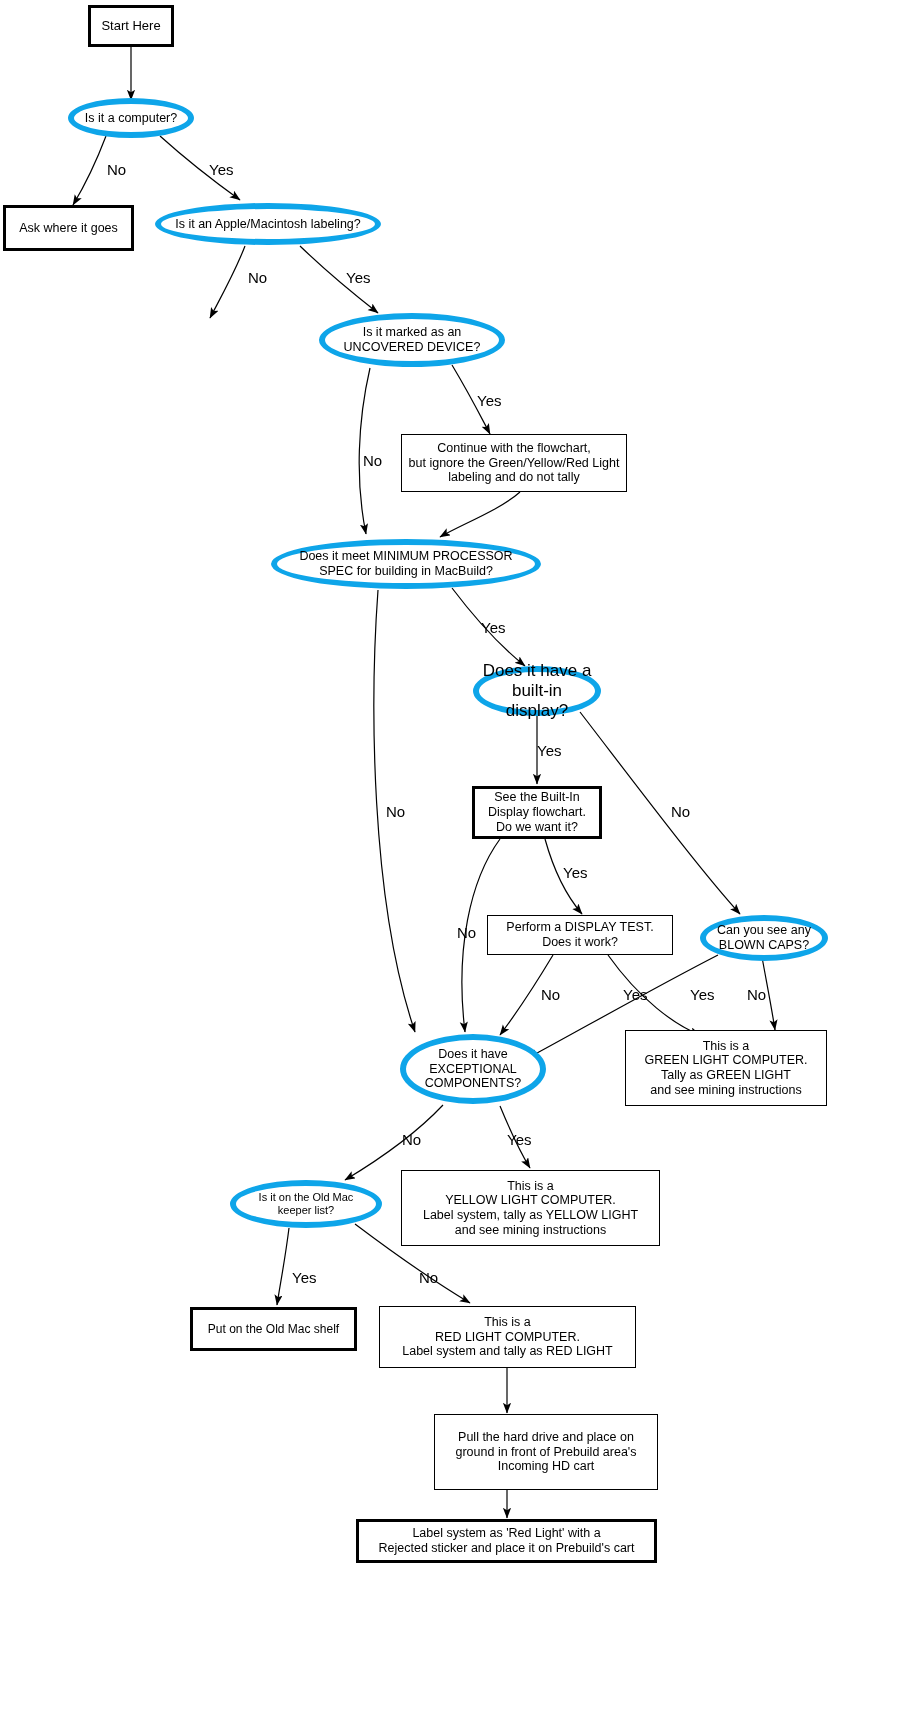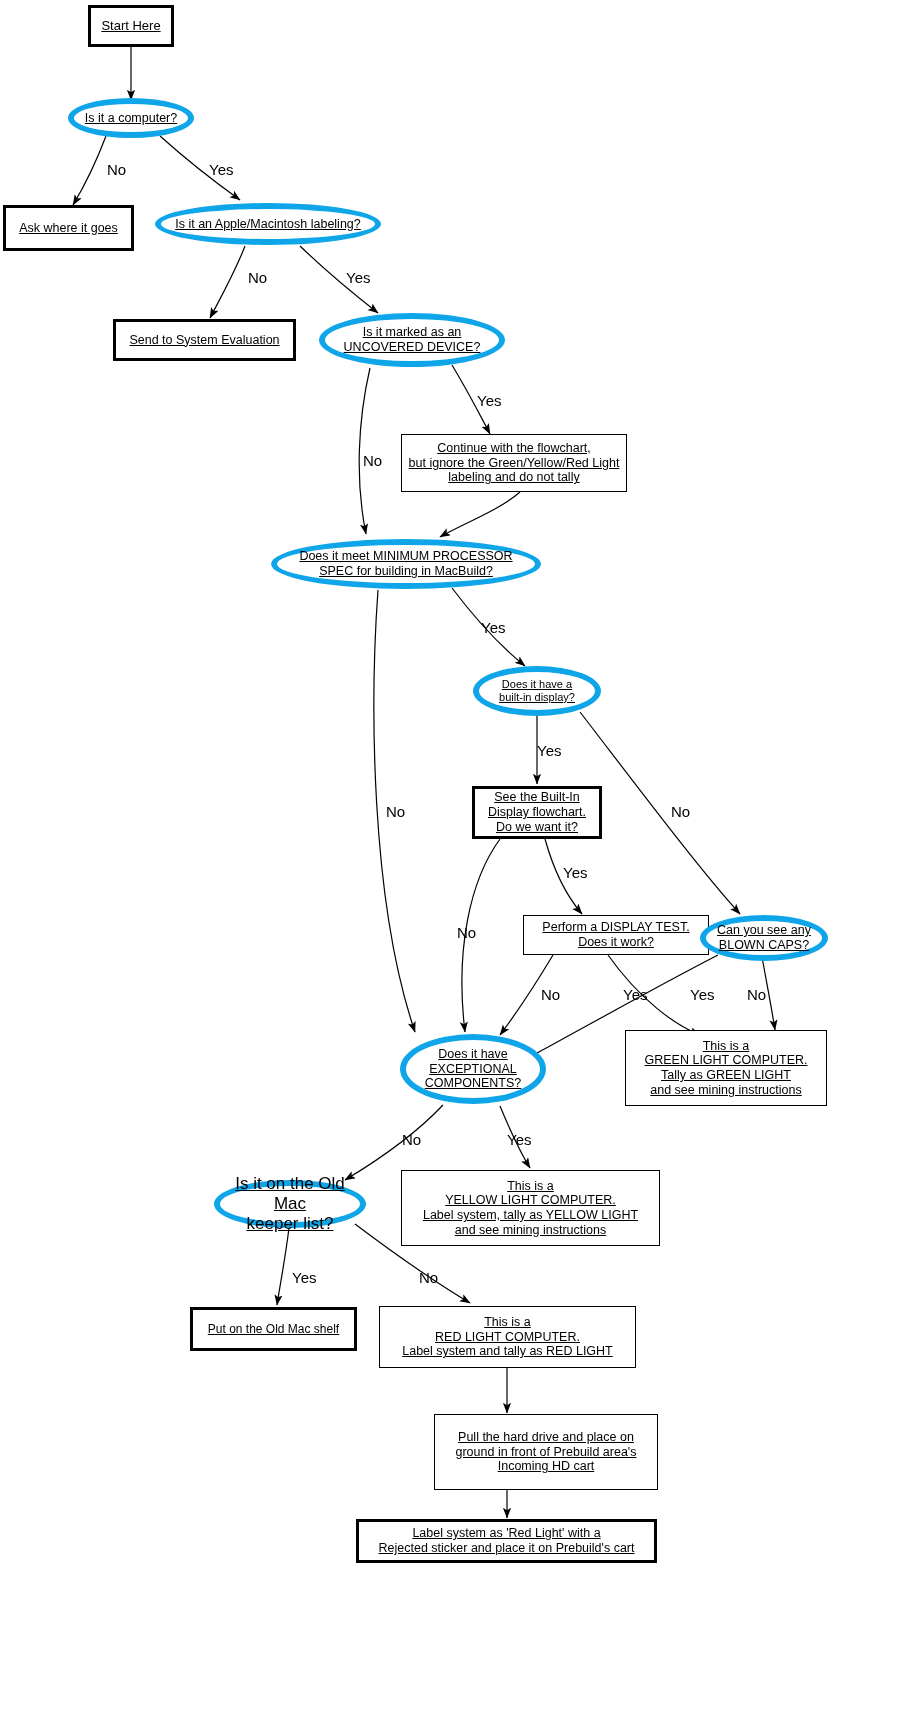--- a/index.html
+++ b/index.html
@@ -31,21 +31,20 @@
     position: absolute;
     box-sizing: border-box;
     display: flex;
     align-items: center;
     justify-content: center;
     text-align: center;
     background: #ffffff;
     color: #000000;
     line-height: 1.18;
     white-space: pre-line;
-    text-decoration: underline;
   }
   .node.box {
     border: 1px solid #000000;
   }
   .node.box.bold {
     border-width: 3px;
   }
   .node.ellipse {
     border: 6px solid #0ea5e9;
     border-radius: 50%;
@@ -122,55 +121,54 @@
   </svg>
 
   <div class="node box bold" style="left:88px; top:5px; width:86px; height:42px; font-size:13px;">Start Here</div>
 
   <div class="node ellipse" style="left:68px; top:98px; width:126px; height:40px; font-size:12.5px;">Is it a computer?</div>
 
   <div class="node box bold" style="left:3px; top:205px; width:131px; height:46px; font-size:12.5px;">Ask where it goes</div>
 
   <div class="node ellipse" style="left:155px; top:203px; width:226px; height:42px; font-size:12.5px;">Is it an Apple/Macintosh labeling?</div>
 
-  <div class="node box bold" style="left:113px; top:319px; width:183px; height:42px; font-size:12.5px;">Send to System Evaluation</div>
 
   <div class="node ellipse" style="left:319px; top:313px; width:186px; height:54px; font-size:12.5px;">Is it marked as an
 UNCOVERED DEVICE?</div>
 
   <div class="node box" style="left:401px; top:434px; width:226px; height:58px; font-size:12.5px;">Continue with the flowchart,
 but ignore the Green/Yellow/Red Light
 labeling and do not tally</div>
 
   <div class="node ellipse" style="left:271px; top:539px; width:270px; height:50px; font-size:12.5px;">Does it meet MINIMUM PROCESSOR
 SPEC for building in MacBuild?</div>
 
-  <div class="node ellipse" style="left:473px; top:666px; width:128px; height:50px; font-size:11px;">Does it have a
+  <div class="node ellipse" style="left:473px; top:666px; width:128px; height:50px; font-size:17px;">Does it have a
 built-in display?</div>
 
   <div class="node box bold" style="left:472px; top:786px; width:130px; height:53px; font-size:12.5px;">See the Built-In
 Display flowchart.
 Do we want it?</div>
 
-  <div class="node box" style="left:487px; top:915px; width:186px; height:40px; font-size:12.5px;margin-left:36px;">Perform a DISPLAY TEST.
+  <div class="node box" style="left:487px; top:915px; width:186px; height:40px; font-size:12.5px;">Perform a DISPLAY TEST.
 Does it work?</div>
 
   <div class="node ellipse" style="left:700px; top:915px; width:128px; height:46px; font-size:12.5px;">Can you see any
 BLOWN CAPS?</div>
 
   <div class="node ellipse" style="left:400px; top:1034px; width:146px; height:70px; font-size:12.5px;">Does it have
 EXCEPTIONAL
 COMPONENTS?</div>
 
   <div class="node box" style="left:625px; top:1030px; width:202px; height:76px; font-size:12.5px;">This is a
 GREEN LIGHT COMPUTER.
 Tally as GREEN LIGHT
 and see mining instructions</div>
 
-  <div class="node ellipse" style="left:214px; top:1180px; width:152px; height:48px; font-size:17px;">Is it on the Old Mac
+  <div class="node ellipse" style="left:230px; top:1180px; width:152px; height:48px; font-size:11px;">Is it on the Old Mac
 keeper list?</div>
 
   <div class="node box" style="left:401px; top:1170px; width:259px; height:76px; font-size:12.5px;">This is a
 YELLOW LIGHT COMPUTER.
 Label system, tally as YELLOW LIGHT
 and see mining instructions</div>
 
   <div class="node box bold" style="left:190px; top:1307px; width:167px; height:44px; font-size:12px;">Put on the Old Mac shelf</div>
 
   <div class="node box" style="left:379px; top:1306px; width:257px; height:62px; font-size:12.5px;">This is a

